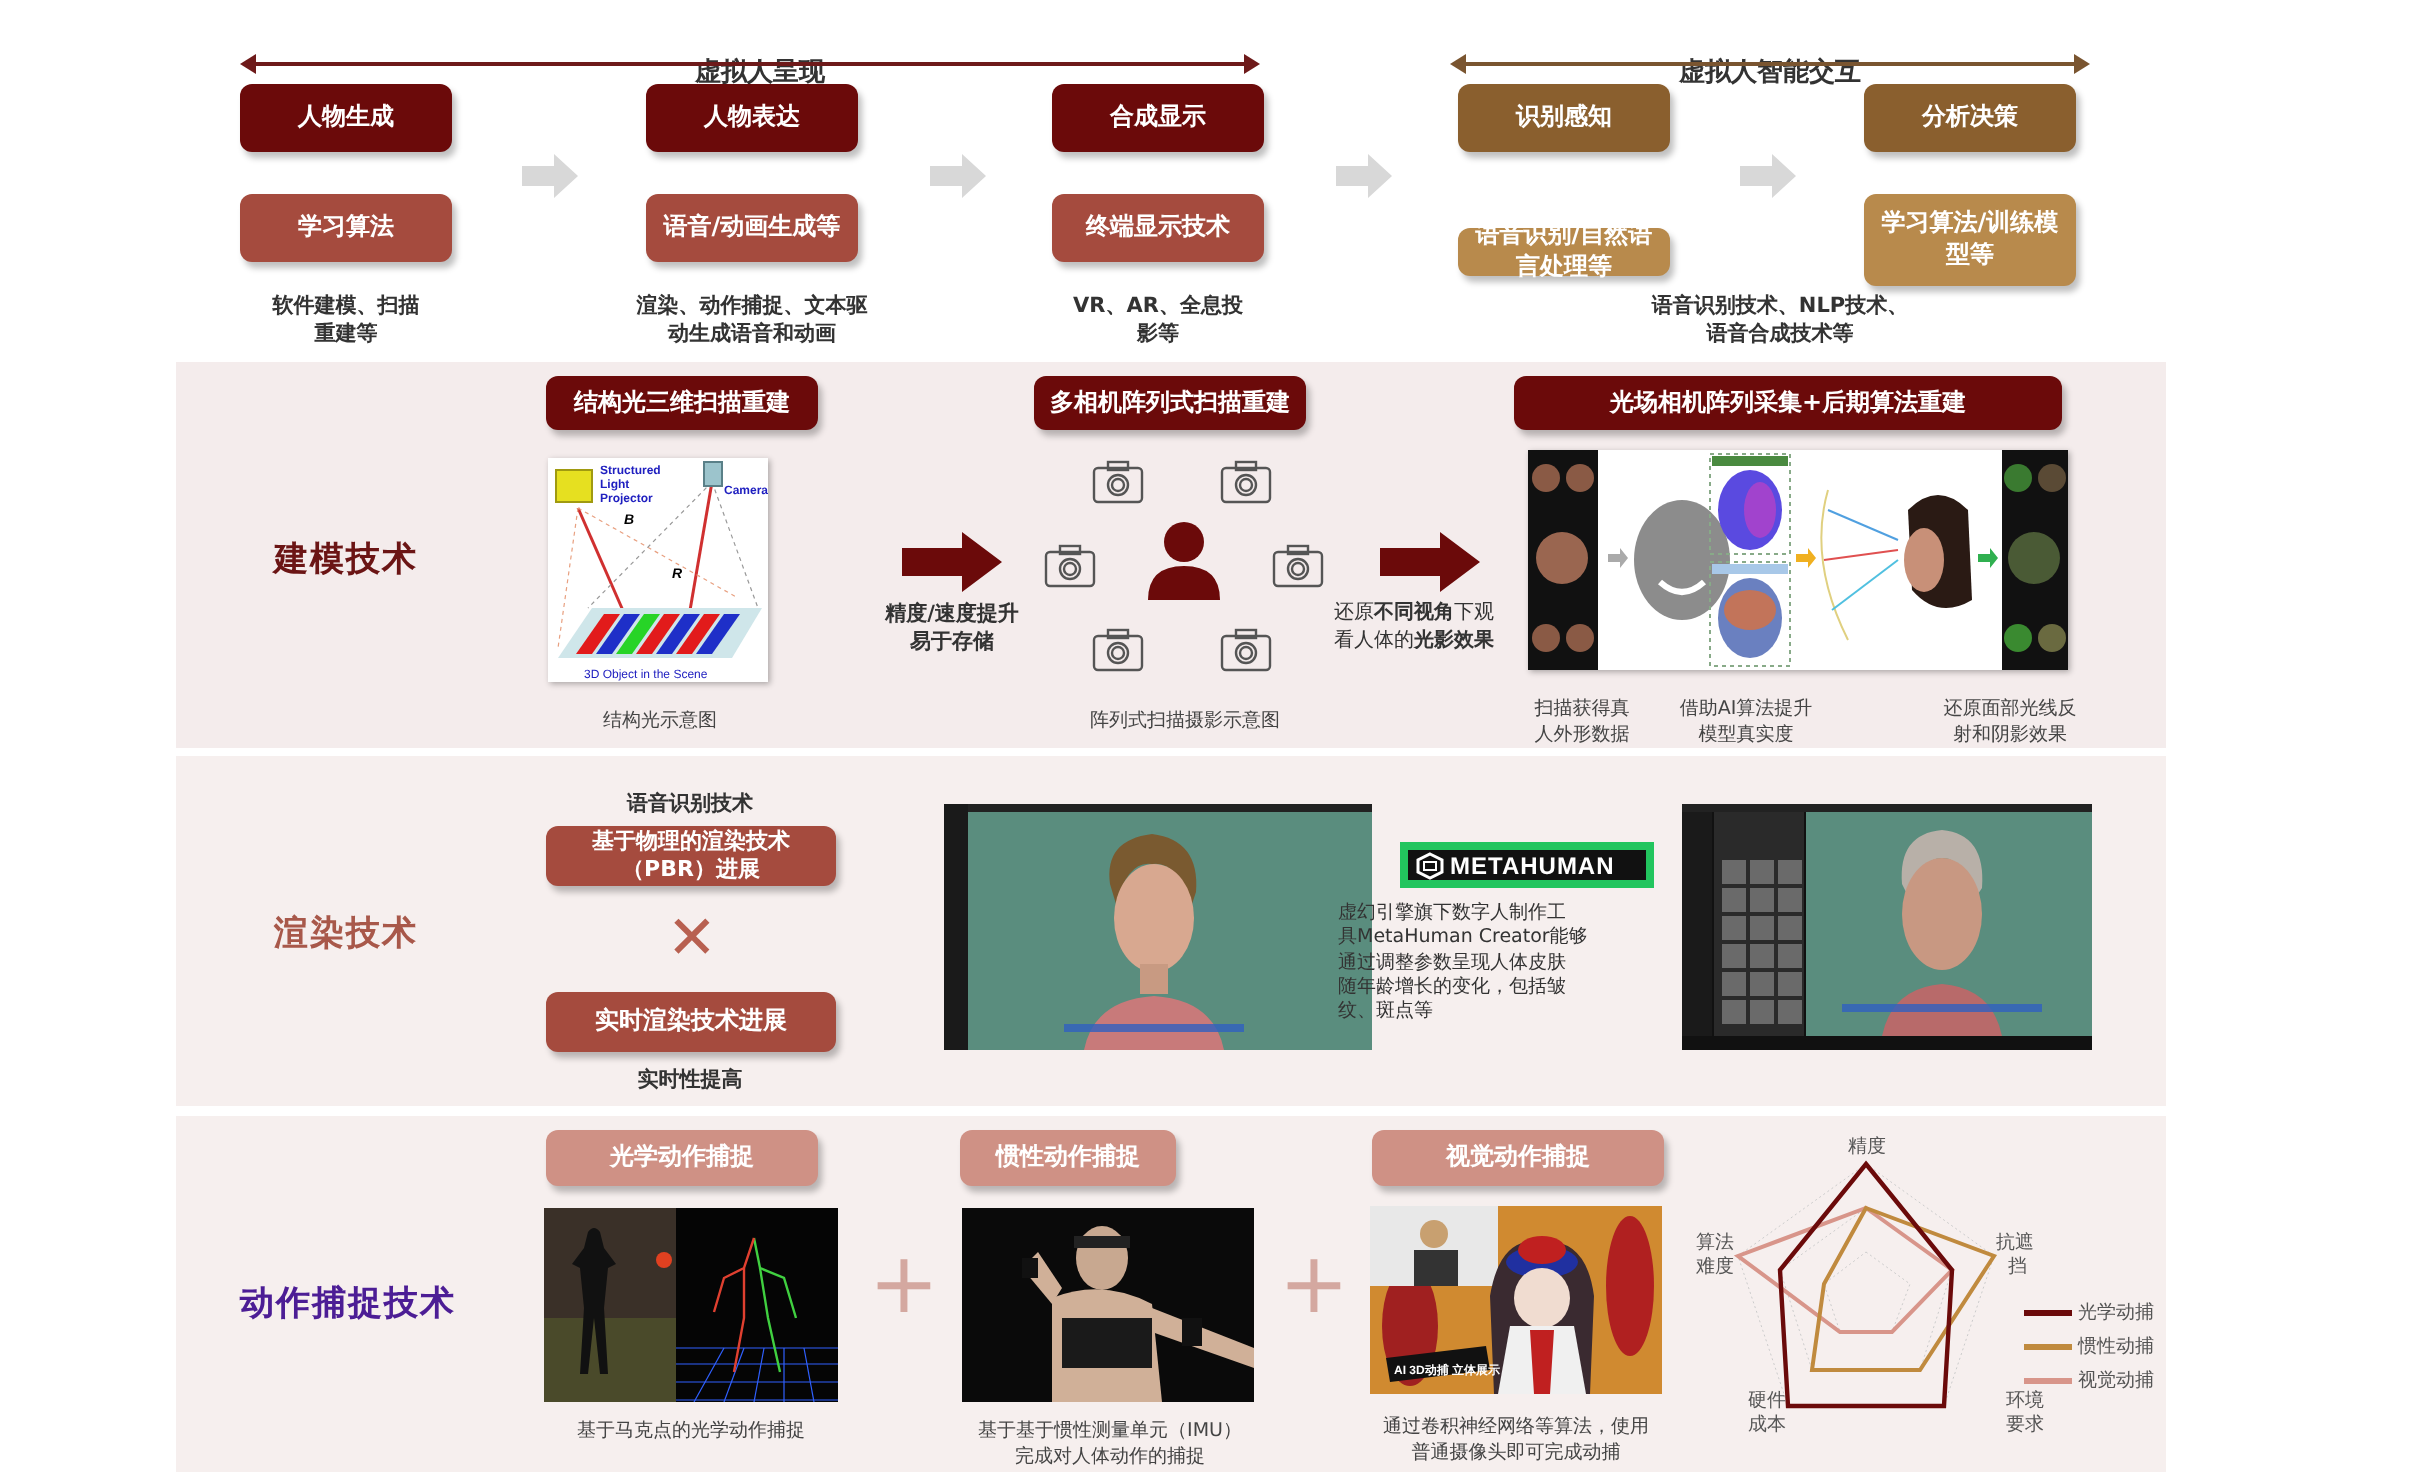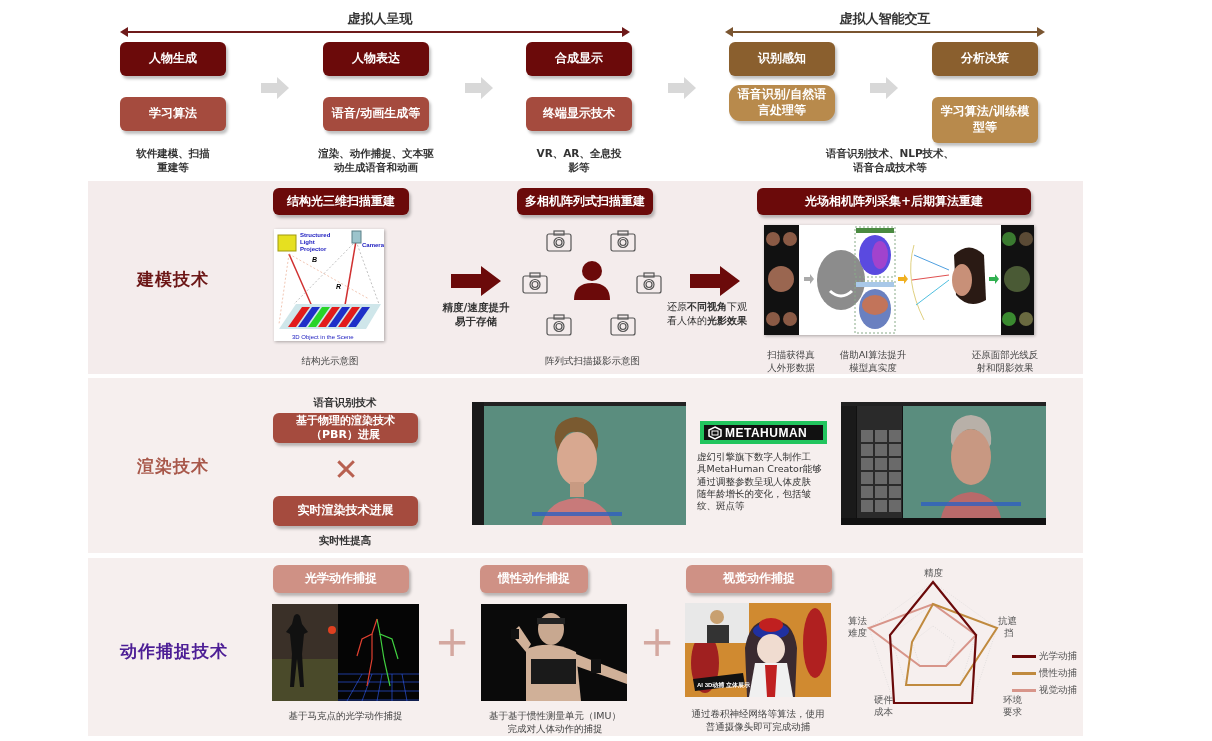--- a/index.html
+++ b/index.html
@@ -1,19 +1,19 @@
 <!DOCTYPE html>
 <html><head>
 <meta charset="utf-8">
 <style>
   * { box-sizing: border-box; margin: 0; padding: 0; }
   body { width: 1212px; height: 741px; background: #ffffff; position: relative; overflow: hidden;
          font-family: "DejaVu Sans", "Liberation Sans", sans-serif; color: #222; }
   .abs { position: absolute; }
-  .span-label { font-size: 13px; font-weight: bold; color: #333; text-align: center; }
+  .span-label { font-size: 13px; font-weight: bold; color: #333; text-align: center; margin-top: 17px; }
   .span-line { height: 2px; }
   .span-line::before, .span-line::after { content: ""; position: absolute; top: -4px; border-top: 5px solid transparent; border-bottom: 5px solid transparent; }
   .span-line.red { background: #6e1a1a; }
   .span-line.red::before { left: -2px; border-right: 8px solid #6e1a1a; }
   .span-line.red::after { right: -2px; border-left: 8px solid #6e1a1a; }
   .span-line.brown { background: #7a5530; }
   .span-line.brown::before { left: -2px; border-right: 8px solid #7a5530; }
   .span-line.brown::after { right: -2px; border-left: 8px solid #7a5530; }
   .box { border-radius: 6px; color: #fff; font-weight: bold; font-size: 12px; display: flex; align-items: center; justify-content: center; text-align: center; line-height: 1.3; box-shadow: 2px 3px 3px rgba(0,0,0,0.25); padding: 0 6px; }
   .dark-red { background: #6b0a0a; }
@@ -61,21 +61,21 @@
 <div class="abs box dark-red" style="left:526px; top:42px; width:106px; height:34px;">合成显示</div>
 <div class="abs box mid-red" style="left:526px; top:97px; width:106px; height:34px;">终端显示技术</div>
 <div class="abs desc" style="left:524px; top:146px; width:110px; white-space:pre-line;">VR、AR、全息投
 影等</div>
 
 <svg class="abs gray-arrow" style="left:668px; top:77px;" viewBox="0 0 28 22">
     <polygon points="0,6 16,6 16,0 28,11 16,22 16,16 0,16" fill="#d8d8d8"></polygon>
   </svg>
 
 <div class="abs box dark-gold" style="left:729px; top:42px; width:106px; height:34px;">识别感知</div>
-<div class="abs box mid-gold" style="left:729px; top:85px; width:106px; height:36px; white-space:pre-line;border-radius:11px;">语音识别/自然语
+<div class="abs box mid-gold" style="left:729px; top:114px; width:106px; height:24px; white-space:pre-line;">语音识别/自然语
 言处理等</div>
 
 <svg class="abs gray-arrow" style="left:870px; top:77px;" viewBox="0 0 28 22">
     <polygon points="0,6 16,6 16,0 28,11 16,22 16,16 0,16" fill="#d8d8d8"></polygon>
   </svg>
 
 <div class="abs box dark-gold" style="left:932px; top:42px; width:106px; height:34px;">分析决策</div>
 <div class="abs box mid-gold" style="left:932px; top:97px; width:106px; height:46px; white-space:pre-line;">学习算法/训练模
 型等</div>
 
@@ -247,21 +247,21 @@
   </svg>
 </div>
 
 <div class="abs" style="left:700px; top:421px; width:127px; height:23px; background:#111; border:4px solid #22c55e; color:#fff; display:flex; align-items:center; padding-left:4px;">
   <svg width="14" height="14" viewBox="0 0 14 14">
       <polygon points="7,1 13,4 13,10 7,13 1,10 1,4" fill="none" stroke="#fff" stroke-width="1.5"></polygon>
       <rect x="4" y="5" width="6" height="4" fill="none" stroke="#fff"></rect>
     </svg>
   <span style="font-size:12px; font-weight:bold; letter-spacing:0.5px; margin-left:3px; font-family:'Liberation Sans', sans-serif;">METAHUMAN</span>
 </div>
-<div class="abs" style="left:697px; top:451px; width:125px; font-size:9.5px; color:#333; line-height:1.3; white-space:pre-line;">虚幻引擎旗下数字人制作工
+<div class="abs" style="left:669px; top:451px; width:125px; font-size:9.5px; color:#333; line-height:1.3; white-space:pre-line;">虚幻引擎旗下数字人制作工
 具MetaHuman Creator能够
 通过调整参数呈现人体皮肤
 随年龄增长的变化，包括皱
 纹、斑点等</div>
 
 <div class="abs imgbox" style="left:841px; top:402px; width:205px; height:123px; background:#111;">
   <svg width="205" height="123" viewBox="0 0 205 123">
     <rect x="0" y="0" width="205" height="4" fill="#222"></rect>
     <rect x="0" y="4" width="15" height="112" fill="#1a1a1a"></rect>
     <rect x="16" y="4" width="45" height="112" fill="#2a2a2a"></rect>

